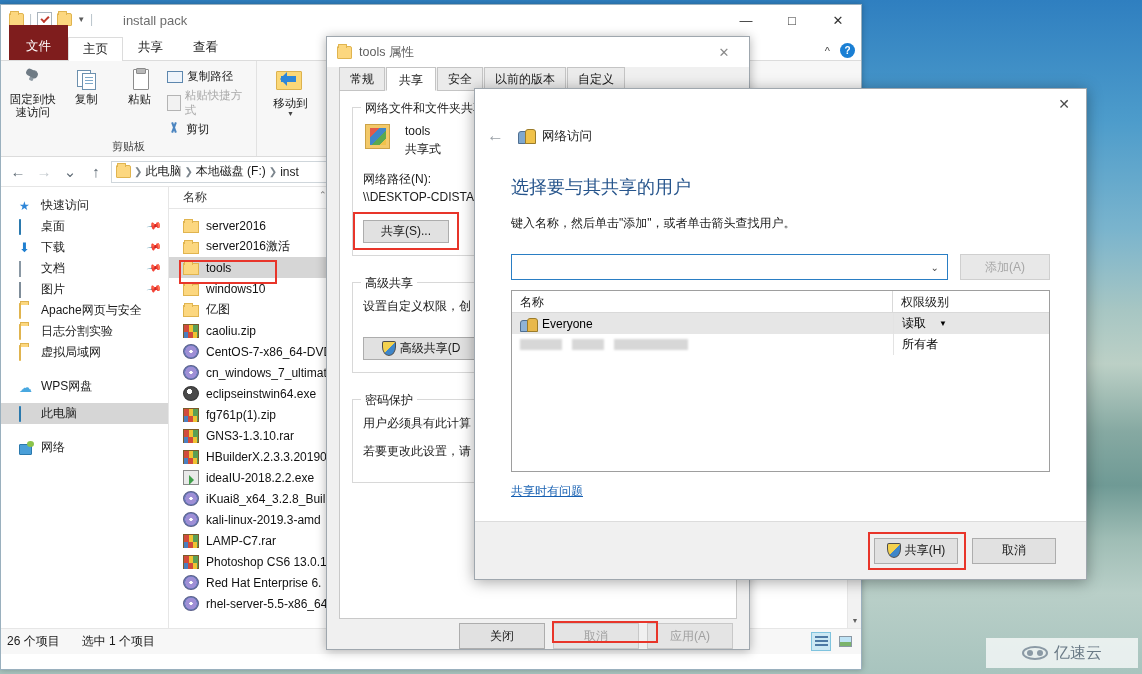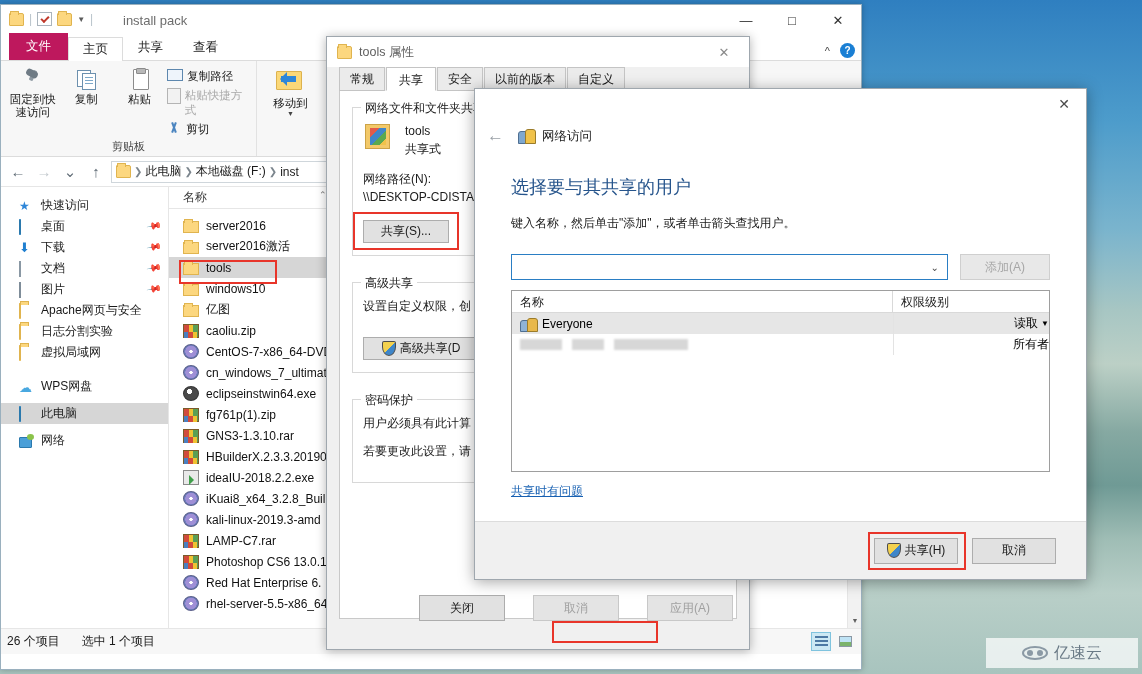--- a/index.html
+++ b/index.html
@@ -35,36 +35,36 @@
   .mini-check:after{content:"";position:absolute;left:3px;top:3px;width:6px;height:3px;border-left:2px solid #c0392b;border-bottom:2px solid #c0392b;transform:rotate(-45deg);}
   .tb-sep{color:#b9c3cb;font-size:12px;}
   .tb-caret{font-size:8px;color:#5a5a5a;}
   .win-title{position:absolute;left:122px;top:8px;font-size:13px;color:#6d6d6d;}
   .win-btns{position:absolute;right:0;top:0;display:flex;}
   .win-btn{width:46px;height:30px;display:flex;align-items:center;justify-content:center;color:#333;font-size:13px;}
 
   
   .ribbon-tabs{height:24px;background:#fff;display:flex;align-items:flex-end;padding-left:8px;border-bottom:1px solid #dcdcdc;position:relative;}
   .rtab{padding:3px 14px 4px;font-size:12.5px;color:#222;border:1px solid transparent;border-bottom:none;}
-  .rtab.file{background:#be185d;color:#fff;padding:4px 16px 5px;}
+  .rtab.file{background:#7f1d1d;color:#fff;padding:12px 16px 5px;}
   .rtab.active{background:#fff;border-color:#dcdcdc;position:relative;top:2px;}
   .ribbon-right{position:absolute;right:6px;bottom:2px;display:flex;gap:10px;align-items:center;}
   .chev-up{font-size:11px;color:#444;}
   .help-circle{width:15px;height:15px;border-radius:50%;background:#1a7fd4;color:#fff;font-size:10px;
     display:flex;align-items:center;justify-content:center;font-weight:bold;}
 
   
   .ribbon{height:96px;background:#f7f7f7;border-bottom:1px solid #dcdcdc;display:flex;position:relative;}
   .rgroup{padding:4px 6px 0;border-right:1px solid #e2e2e2;display:flex;flex-direction:column;align-items:center;}
   .rgroup-label{font-size:11px;color:#444;margin-top:auto;padding-bottom:2px;}
   .rg-items{display:flex;align-items:flex-start;gap:2px;}
   .big-btn{width:54px;display:flex;flex-direction:column;align-items:center;padding:3px 1px 0;text-align:center;}
   .big-btn .lbl{font-size:11.5px;line-height:1.12;margin-top:3px;color:#1a1a1a;}
   .small-col{display:flex;flex-direction:column;gap:4px;padding-top:4px;}
-  .small-btn{display:flex;align-items:flex-start;gap:4px;font-size:11.5px;color:#1a1a1a;}
+  .small-btn{display:flex;align-items:center;gap:4px;font-size:11.5px;color:#1a1a1a;}
   .small-btn.dim{color:#a9a9a9;}
 
   .ic{width:22px;height:22px;position:relative;display:block;}
   .ic-pin:before{content:"";position:absolute;left:9px;top:2px;width:4px;height:11px;background:#8f9aa3;transform:rotate(28deg);border-radius:1px;}
   .ic-pin:after{content:"";position:absolute;left:4px;top:2px;width:12px;height:7px;background:#6f7b85;border-radius:3px;transform:rotate(28deg);}
   .ic-copy:before{content:"";position:absolute;left:2px;top:2px;width:12px;height:15px;background:#fff;border:1px solid #6c90ae;}
   .ic-copy:after{content:"";position:absolute;left:7px;top:5px;width:12px;height:15px;background:#fff;border:1px solid #6c90ae;
     background-image:repeating-linear-gradient(180deg,#7da8c9 0 1px,transparent 1px 3px);background-position:2px 3px;background-size:8px 9px;background-repeat:no-repeat;}
   .ic-paste:before{content:"";position:absolute;left:4px;top:1px;width:14px;height:19px;background:#fff;border:1px solid #8c8c8c;border-radius:1px;}
   .ic-paste:after{content:"";position:absolute;left:7px;top:0px;width:8px;height:4px;background:#b8b8b8;border:1px solid #8c8c8c;border-radius:1px;}
@@ -160,21 +160,21 @@
   .sh-folder .pp{position:absolute;left:7px;top:6px;width:16px;height:17px;
     background:linear-gradient(135deg,#e25b4a 0 30%,#3f86c9 30% 55%,#5aa84f 55% 80%,#f0c24a 80% 100%);}
   .lblrow{font-size:12px;color:#1a1a1a;line-height:1.5;}
   .btnstd{min-width:78px;height:23px;border:1px solid #adadad;background:#e1e1e1;font-size:12px;color:#1a1a1a;
     display:inline-flex;align-items:center;justify-content:center;gap:4px;}
   .btnstd.dis{color:#a0a0a0;border-color:#c8c8c8;background:#e4e4e4;}
   .redbox{position:absolute;border:2px solid #e8352a;pointer-events:none;}
   .shield{width:14px;height:15px;background:
      linear-gradient(135deg,#f3d14e 0 50%,#3f86c9 50% 100%);
      border:1px solid #4c4c4c;border-radius:2px 2px 50% 50%/2px 2px 60% 60%;}
-  .p-footer{position:absolute;left:0;bottom:0;width:100%;height:54px;display:flex;align-items:flex-start;justify-content:flex-end;gap:28px;padding-right:16px;}
+  .p-footer{position:absolute;left:0;bottom:0;width:100%;height:54px;display:flex;align-items:flex-end;justify-content:flex-end;gap:8px;padding-right:16px;}
   .p-footer .btnstd{min-width:86px;height:26px;}
 
   
   #netacc{position:absolute;left:474px;top:88px;width:613px;height:492px;background:#fff;
     border:1px solid #9fa7ae;box-shadow:0 2px 14px rgba(0,0,0,.35);}
   .n-titlebar{height:30px;display:flex;align-items:center;justify-content:flex-end;}
   .n-close{width:44px;height:28px;display:flex;align-items:center;justify-content:center;color:#4a4a4a;font-size:14px;}
   .n-head{display:flex;align-items:center;gap:14px;padding:0 0 0 12px;height:34px;}
   .n-back{font-size:17px;color:#9aa0a6;}
   .n-crumb{display:flex;align-items:center;gap:7px;font-size:12.5px;color:#1a1a1a;}
@@ -189,21 +189,21 @@
   .combo .cc{font-size:10px;color:#4a4a4a;}
   .btn-add{width:90px;height:26px;border:1px solid #cfcfcf;background:#e8e8e8;color:#a6a6a6;font-size:12px;
     display:flex;align-items:center;justify-content:center;}
   .ulist{margin:10px 36px 0 36px;border:1px solid #9e9e9e;height:182px;background:#fff;position:relative;}
   .ul-head{display:flex;height:22px;border-bottom:1px solid #d9d9d9;font-size:12px;color:#1a1a1a;}
   .ul-head .c1{flex:1;padding:3px 0 0 8px;border-right:1px solid #d9d9d9;}
   .ul-head .c2{width:156px;padding:3px 0 0 8px;}
   .ul-row{display:flex;height:21px;font-size:12px;align-items:center;}
   .ul-row.sel{background:#e6e6e6;}
   .ul-row .c1{flex:1;display:flex;align-items:center;gap:6px;padding-left:8px;}
-  .ul-row .c2{width:156px;padding-left:8px;display:flex;align-items:center;gap:3px;border-left:1px solid #e3e3e3;height:21px;justify-content:flex-end;}
+  .ul-row .c2{width:156px;padding-left:8px;display:flex;align-items:center;gap:13px;border-left:1px solid #e3e3e3;height:21px;}
   .ul-row .c2 .cd{font-size:8px;}
   .grp-ico{width:16px;height:14px;position:relative;}
   .grp-ico:before{content:"";position:absolute;left:0;top:3px;width:8px;height:10px;background:#8fb3d6;border:1px solid #4f6f92;border-radius:3px 3px 0 0;}
   .grp-ico:after{content:"";position:absolute;left:7px;top:1px;width:9px;height:12px;background:#e8b84b;border:1px solid #9b7c2a;border-radius:3px 3px 0 0;}
   .blur-name{display:flex;gap:10px;align-items:center;}
   .blur-chip{height:11px;background:#d7d7d7;filter:blur(1.2px);}
   .n-link{padding:11px 0 0 36px;font-size:12px;color:#1760b2;text-decoration:underline;}
   .n-footer{position:absolute;left:0;bottom:0;width:100%;height:58px;background:#f0f0f0;border-top:1px solid #dcdcdc;
     display:flex;align-items:center;justify-content:flex-end;gap:14px;padding-right:30px;}
   .n-footer .btnstd{min-width:84px;height:26px;}
@@ -362,21 +362,21 @@
         <span>虚拟局域网</span>
       </div>
       <div class="tnode" style="margin-top:13px;">
         <span class="ti ti-cloud">☁</span>
         <span>WPS网盘</span>
       </div>
       <div class="tnode sel" style="margin-top:6px;">
         <span class="ti"><span class="ti-desktop"></span></span>
         <span>此电脑</span>
       </div>
-      <div class="tnode" style="margin-top:6px;">
+      <div class="tnode" style="margin-top:13px;">
         <span class="ti ti-net"></span>
         <span>网络</span>
       </div>
     </div>
 
     <div class="filepane">
       <div class="col-head">
         <span>名称</span>
         <span class="sortarrow">⌃</span>
       </div>

